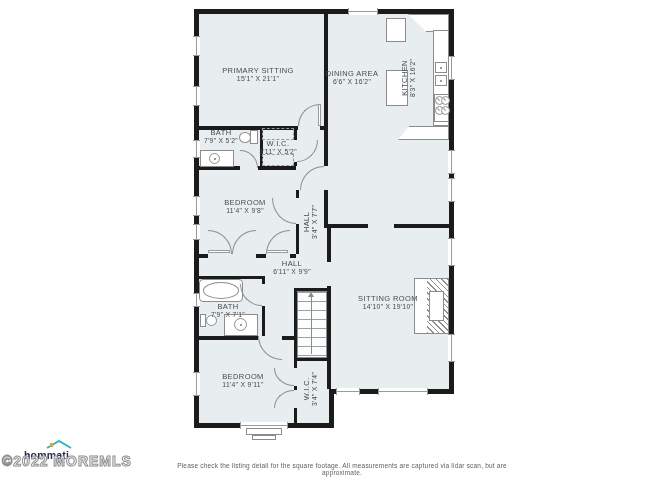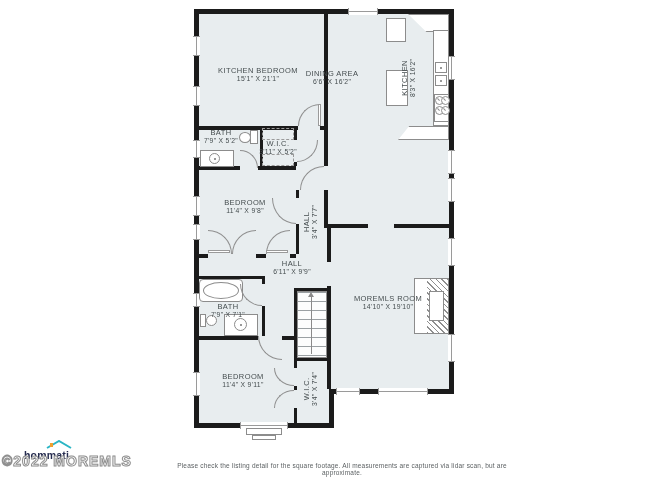--- a/index.html
+++ b/index.html
@@ -163,24 +163,24 @@
   <div class="arc tl" style="left:266px;top:230px;width:24px;height:24px"></div>
   <div class="arc bl" style="left:240px;top:284px;width:22px;height:22px"></div>
   <div class="arc bl" style="left:258px;top:336px;width:24px;height:24px"></div>
   <div class="arc bl" style="left:274px;top:368px;width:20px;height:18px"></div>
   <div class="arc tl" style="left:274px;top:390px;width:20px;height:18px"></div>
   <div class="leaf" style="left:318px;top:104px;width:3px;height:22px"></div>
   <div class="leaf" style="left:208px;top:250px;width:22px;height:3px"></div>
   <div class="leaf" style="left:266px;top:250px;width:22px;height:3px"></div>
 
   <div class="label" style="left:258px;top:66px">
-    <div class="nm">KITCHEN BEDROOM</div>
+    <div class="nm">PRIMARY SITTING</div>
     <div class="dm">15'1" X 21'1"</div>
   </div>
-  <div class="label" style="left:332px;top:69px">
+  <div class="label" style="left:352px;top:69px">
     <div class="nm">DINING AREA</div>
     <div class="dm">6'6" X 16'2"</div>
   </div>
   <div class="label vert" style="left:409px;top:69px">
     <div class="nm">KITCHEN</div>
     <div class="dm">8'3" X 16'2"</div>
   </div>
   <div class="label" style="left:221px;top:128px">
     <div class="nm">BATH</div>
     <div class="dm">7'9" X 5'2"</div>
@@ -195,21 +195,21 @@
   </div>
   <div class="label vert" style="left:311px;top:213px">
     <div class="nm">HALL</div>
     <div class="dm">3'4" X 7'7"</div>
   </div>
   <div class="label" style="left:292px;top:259px">
     <div class="nm">HALL</div>
     <div class="dm">6'11" X 9'9"</div>
   </div>
   <div class="label" style="left:388px;top:294px">
-    <div class="nm">MOREMLS ROOM</div>
+    <div class="nm">SITTING ROOM</div>
     <div class="dm">14'10" X 19'10"</div>
   </div>
   <div class="label" style="left:228px;top:302px">
     <div class="nm">BATH</div>
     <div class="dm">7'9" X 7'1"</div>
   </div>
   <div class="label" style="left:243px;top:372px">
     <div class="nm">BEDROOM</div>
     <div class="dm">11'4" X 9'11"</div>
   </div>

